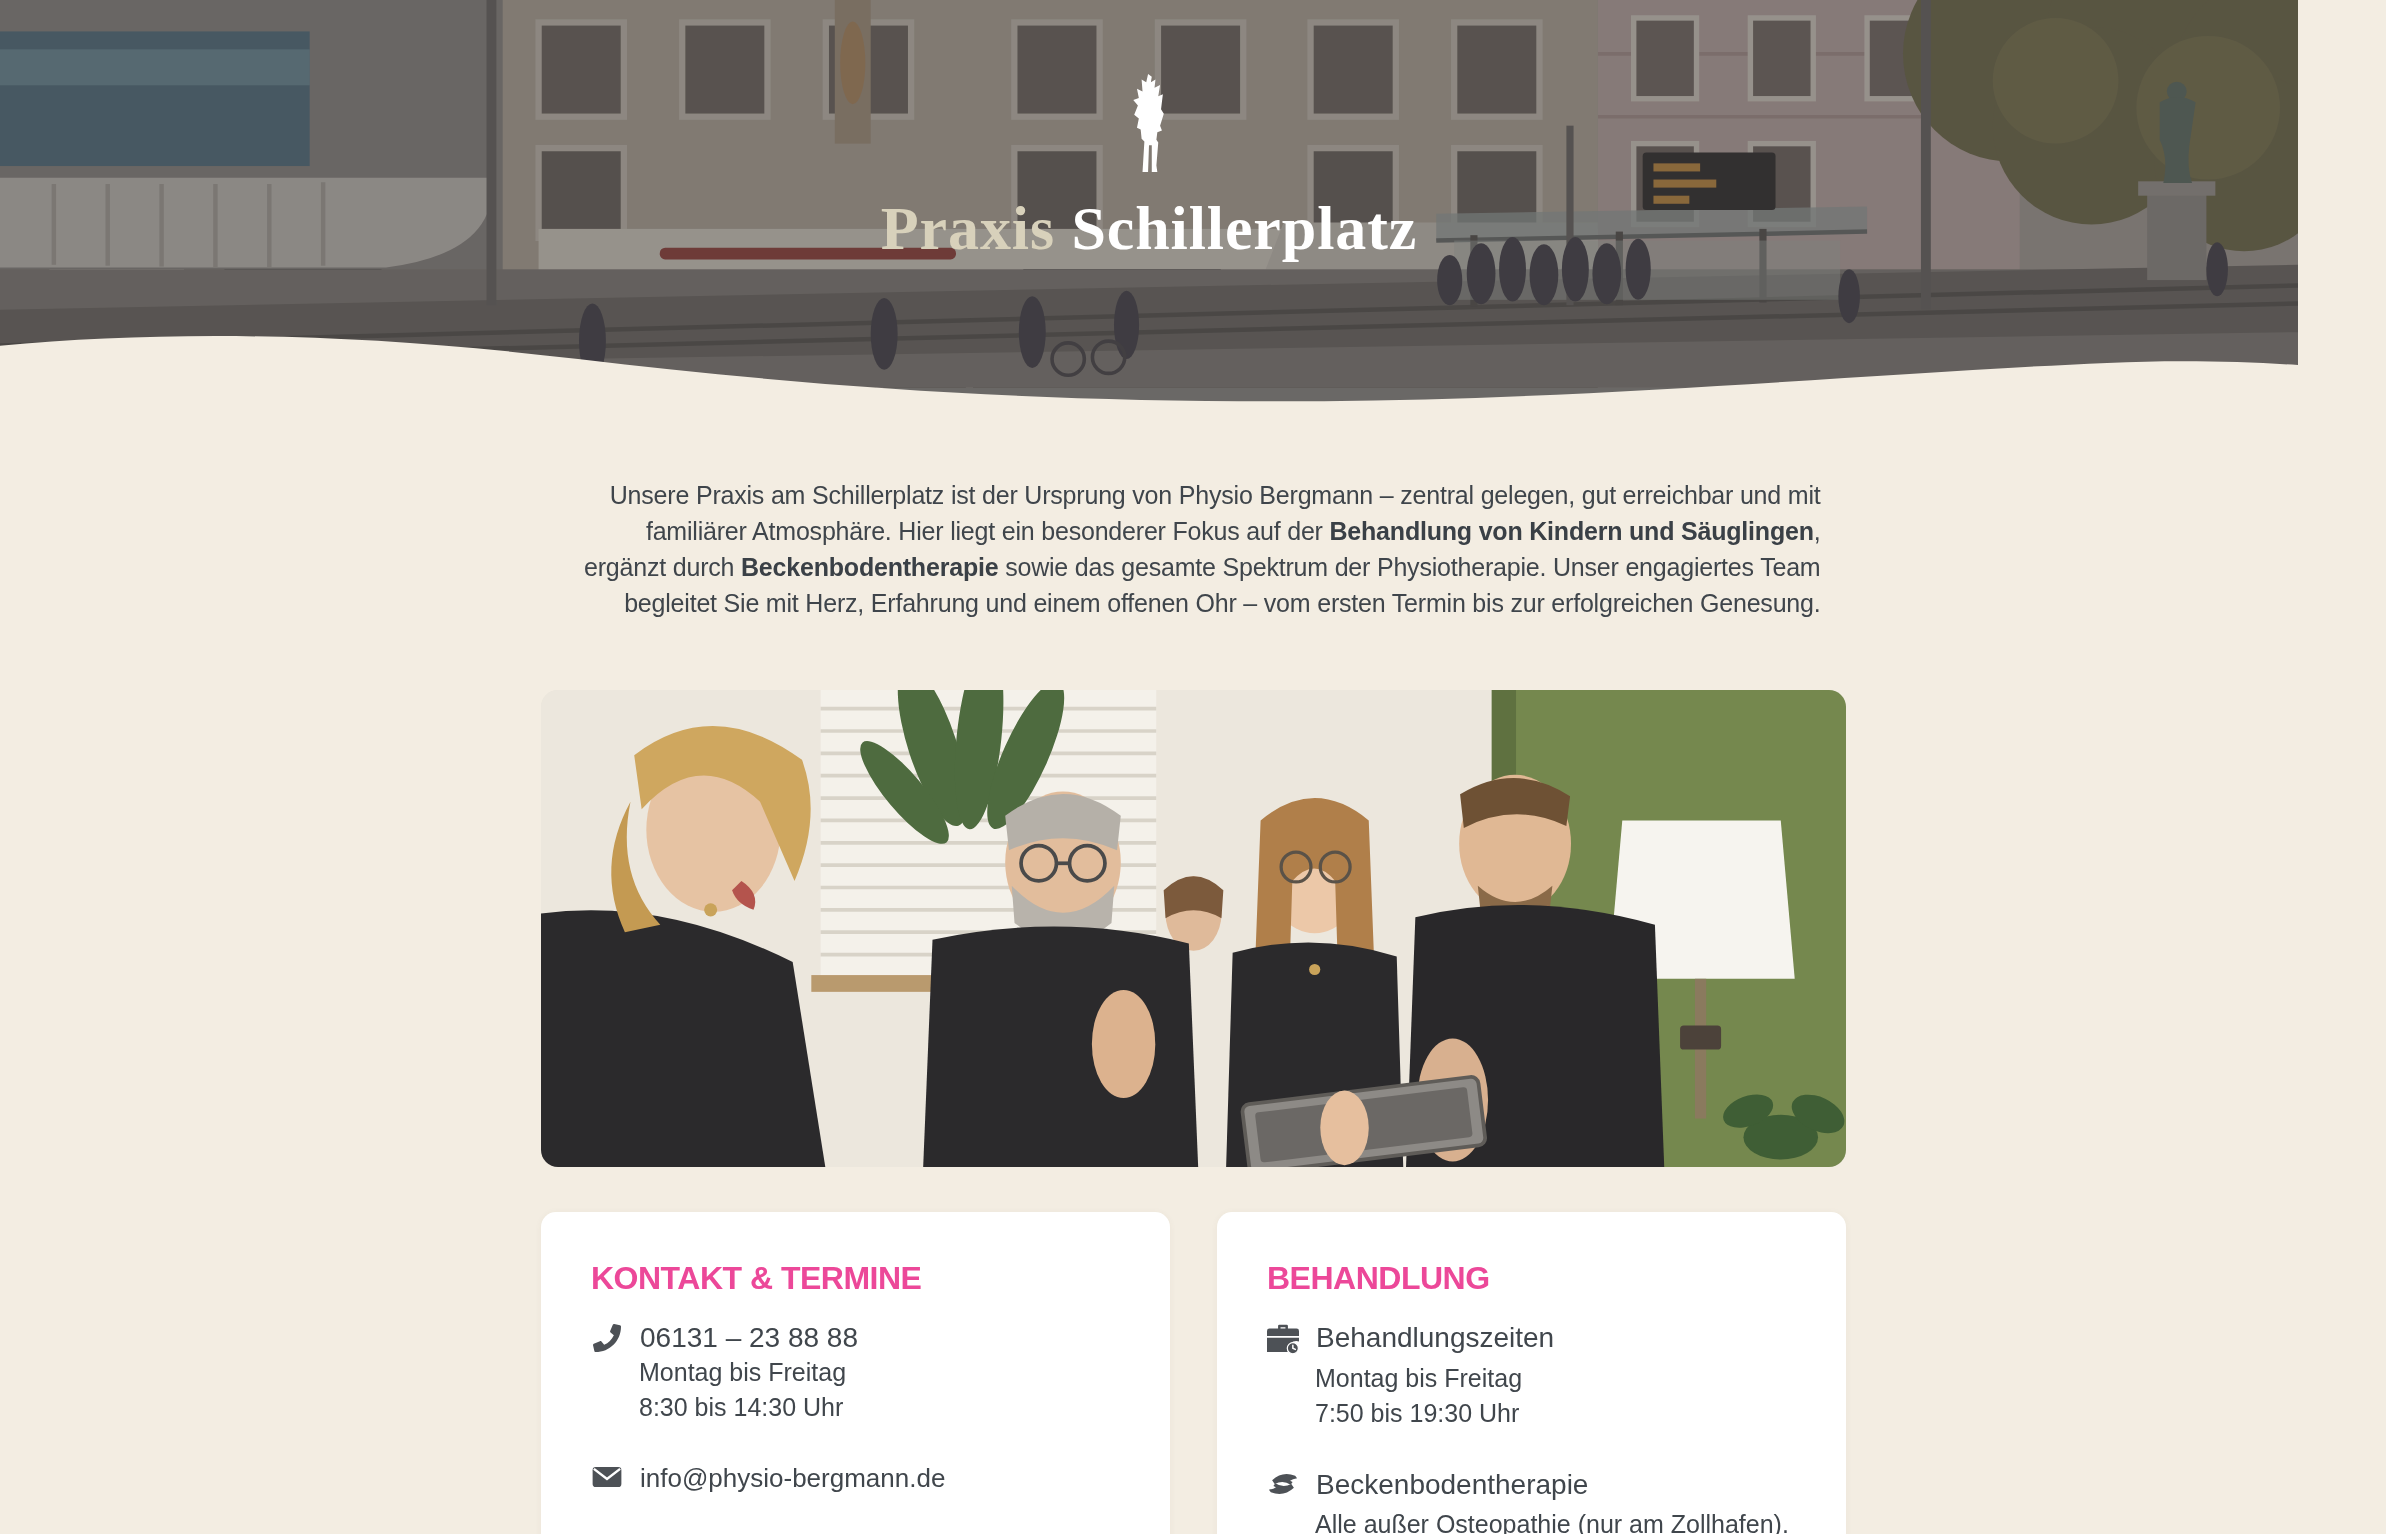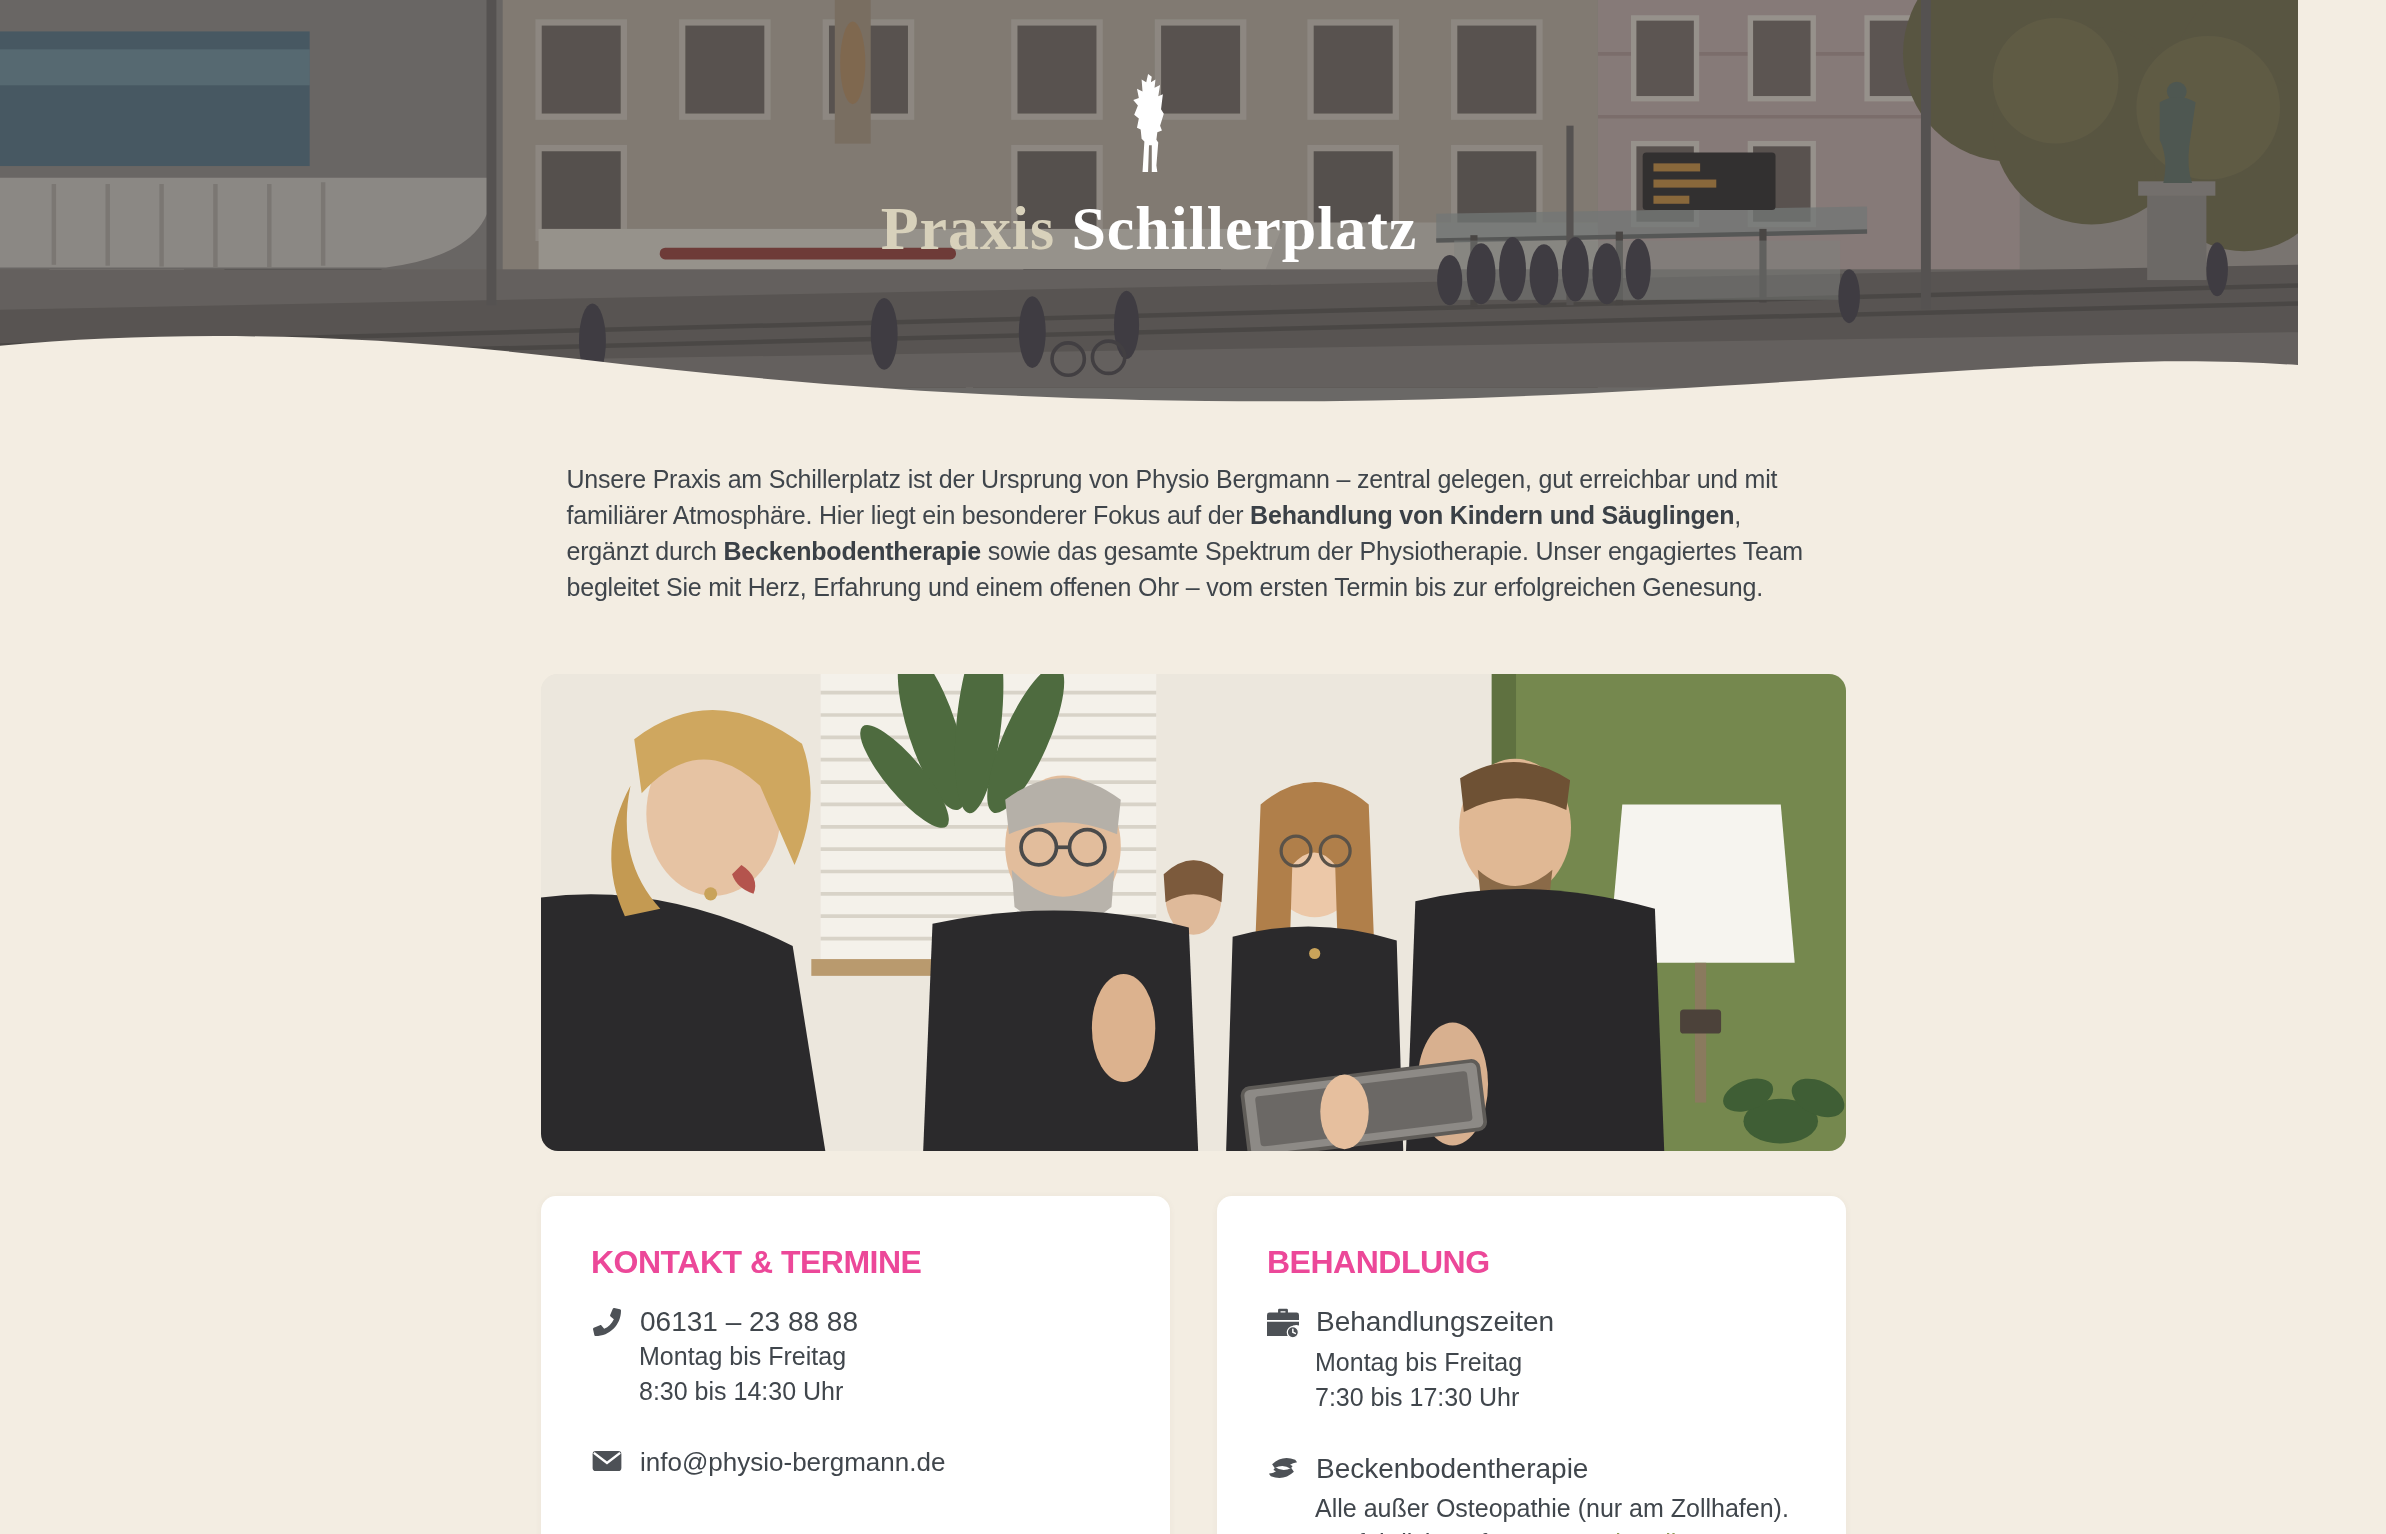--- a/index.html
+++ b/index.html
@@ -18,22 +18,22 @@
   .hero-logo{position:absolute;left:50%;top:71px;transform:translateX(-50%);width:37px;height:104px;}
   .hero-title{
     position:absolute;left:0;right:0;top:194px;margin:0;
     font-family:"Liberation Serif","DejaVu Serif",serif;
     font-size:62px;font-weight:700;letter-spacing:0.9px;line-height:1.1;
   }
   .hero-title .t1{color:#d8d1bb;}
   .hero-title .t2{color:#ffffff;}
   
   .intro{
-    width:1254px;margin:0 auto;padding-top:58px;
-    text-align:left;font-size:25px;line-height:36px;letter-spacing:-0.2px;
+    width:1254px;margin:16px auto;padding-top:58px;
+    text-align:right;font-size:25px;line-height:36px;letter-spacing:-0.2px;
     color:#3f454b;
   }
   .intro strong{font-weight:700;color:#3a4046;}
   
   .team-photo{
     width:1305px;height:477px;margin:69px auto 0;border-radius:17px;overflow:hidden;
     position:relative;background:#e9e4da;
   }
   .team-photo svg{display:block;width:100%;height:100%;}
   
@@ -341,21 +341,21 @@
               <path fill="#4d5156" d="M0,21 L52,21 L52,27 Q44,25 38,30 Q32,36 34,44 L0,44 Q0,44 0,40 Z"></path>
               <circle cx="42" cy="38" r="9" fill="#4d5156" stroke="#ffffff" stroke-width="2"></circle>
               <path d="M42,33 L42,38 L46,40" fill="none" stroke="#ffffff" stroke-width="2.4" stroke-linecap="round"></path>
             </svg>
           </span>
           <span class="big" data-name="treatment-hours-label">Behandlungszeiten</span>
         </div>
 
         <div class="sub sub-gap" data-name="treatment-hours">
           <div data-name="treatment-hours-days">Montag bis Freitag</div>
-          <div data-name="treatment-hours-time">7:30 bis 17:30 Uhr</div>
+          <div data-name="treatment-hours-time">7:50 bis 19:30 Uhr</div>
         </div>
 
         <div class="row methods-row" data-name="treatment-methods-row">
           <span class="icon" data-name="hands-icon">
             <svg width="35" height="28" viewBox="0 0 50 42">
               <path fill="#4d5156" d="M8,15 Q24,0 44,8 L47,12 Q40,13 36,16 L40,18 L37,22 Q25,14 12,21 Z"></path>
               <path fill="#4d5156" d="M42,27 Q26,42 6,34 L3,30 Q10,29 14,26 L10,24 L13,20 Q25,28 38,21 Z"></path>
             </svg>
           </span>
           <span class="big" data-name="treatment-methods-label">Beckenbodentherapie</span>

